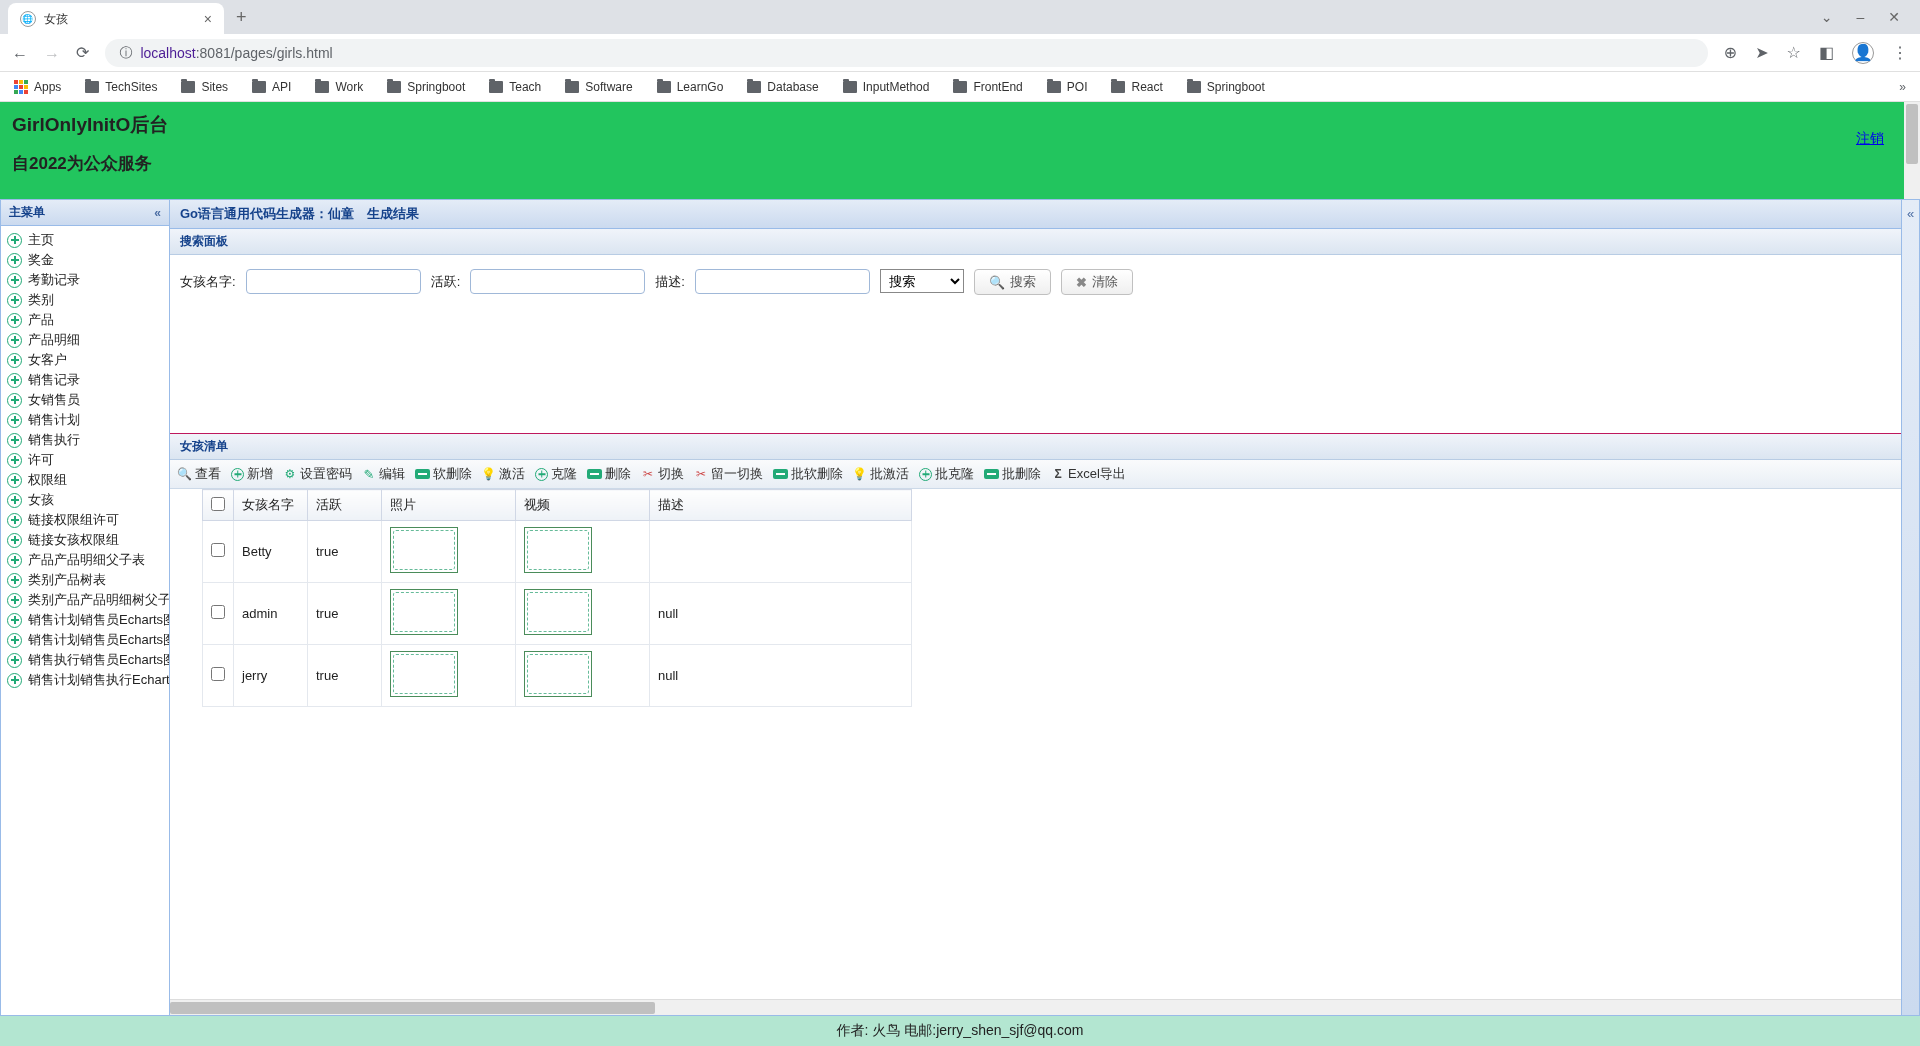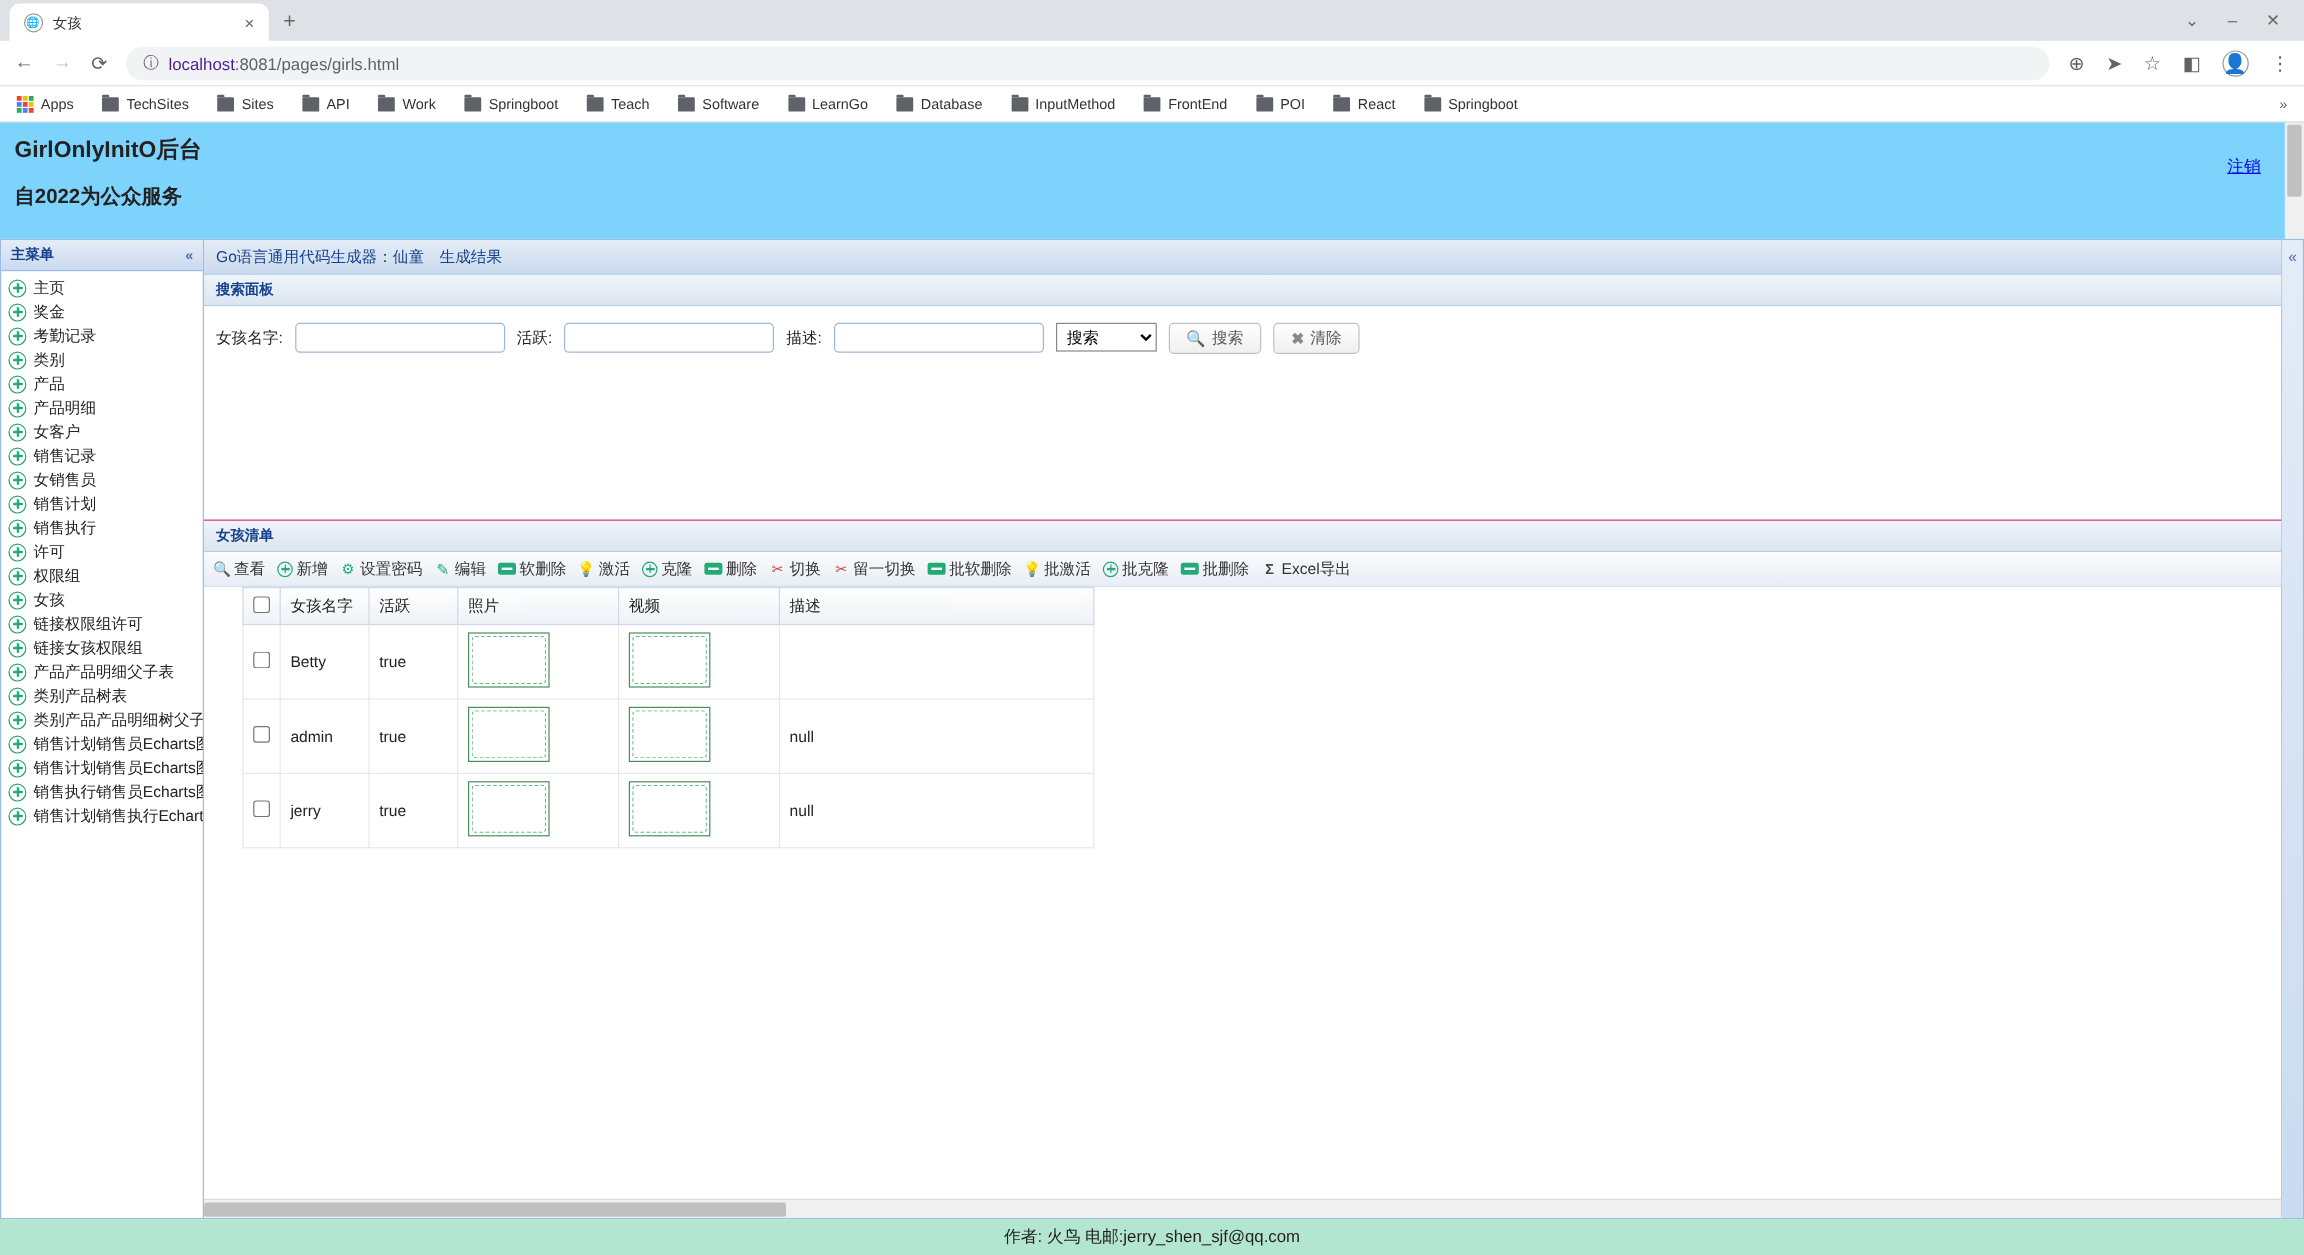--- a/index.html
+++ b/index.html
@@ -29,21 +29,21 @@
 .apps-icon { display: grid; grid-template-columns: repeat(3,4px); grid-template-rows: repeat(3,4px); gap: 1px; }
 .apps-icon span { background: #ea4335; }
 .apps-icon span:nth-child(2){background:#fbbc04}.apps-icon span:nth-child(3){background:#34a853}.apps-icon span:nth-child(4){background:#4285f4}.apps-icon span:nth-child(5){background:#ea4335}.apps-icon span:nth-child(6){background:#fbbc04}.apps-icon span:nth-child(7){background:#34a853}.apps-icon span:nth-child(8){background:#4285f4}.apps-icon span:nth-child(9){background:#ea4335}
 .bookmark-item { display: flex; align-items: center; gap: 6px; color: #333; cursor: pointer; }
 .folder-icon { width: 14px; height: 12px; background: #5f6368; border-radius: 1px; position: relative; }
 .folder-icon::before { content:''; position:absolute; top:-2px; left:0; width:6px; height:2px; background:#5f6368; border-radius: 1px 1px 0 0;}
 .bm-more { margin-left: auto; color: #5f6368; }
 
 
 .page { height: calc(1046px - 102px); display: flex; flex-direction: column; }
-.header-area { background: #7dd3fc; padding: 10px 12px 24px; position: relative; }
+.header-area { background: #22c55e; padding: 10px 12px 24px; position: relative; }
 .header-title { font-size: 19px; font-weight: bold; color: #222; margin-bottom: 14px; }
 .header-sub { font-size: 17px; font-weight: bold; color: #222; }
 .logout-link { position: absolute; top: 28px; right: 36px; color: #0000ee; text-decoration: underline; font-size: 14px; }
 .header-scroll { position:absolute; right:0; top:0; bottom:0; width:16px; background:#f0f0f0; display:flex; align-items:flex-start; justify-content:center; }
 .header-scroll-thumb { width:12px; height:60px; background:#c0c0c0; border-radius:2px; margin-top:2px;}
 
 .main-area { flex: 1; display: flex; background: #fff; min-height: 0; }
 
 
 .sidebar { width: 170px; border: 1px solid #99bbe8; display: flex; flex-direction: column; }
@@ -51,21 +51,21 @@
 .collapse-btn { margin-left: auto; color: #4b6da3; cursor: pointer; font-size: 12px; }
 .sidebar-body { flex: 1; overflow-y: auto; padding: 4px 0; text-align: center; }
 .menu-item { display: flex; align-items: center; padding: 1px 6px; gap: 6px; cursor: pointer; font-size: 13px; color: #222; white-space: nowrap; overflow: hidden; }
 .plus-icon { width: 15px; height: 15px; border-radius: 50%; background: #fff; border: 1.5px solid #2a7; display:flex;align-items:center;justify-content:center; flex-shrink:0; position:relative;}
 .plus-icon::before,.plus-icon::after{content:'';position:absolute;background:#2a7;}
 .plus-icon::before{width:8px;height:2px;}
 .plus-icon::after{width:2px;height:8px;}
 
 
 .content { flex: 1; border: 1px solid #99bbe8; border-left: none; display: flex; flex-direction: column; min-width: 0; }
-.content-header { background: linear-gradient(#e4ecf7, #cbdaef); border-bottom: 1px solid #99bbe8; padding: 5px 10px; font-size: 13px; font-weight: normal; color: #15428b; display:flex; }
+.content-header { background: linear-gradient(#e4ecf7, #cbdaef); border-bottom: 1px solid #99bbe8; padding: 5px 10px; font-size: 13px; font-weight: bold; color: #15428b; display:flex; }
 .panel-block { border-bottom: 1px solid #be185d; }
 .sub-header { background: linear-gradient(#f0f4fa, #dbe5f1); border-bottom: 1px solid #b8cce4; padding: 4px 10px; font-size: 12px; font-weight: bold; color: #15428b; }
 .search-body { padding: 14px 10px; height: 178px; display: flex; gap: 10px; align-items: flex-start; }
 .search-label { font-size: 13px; color: #222; padding-top: 4px; }
 .search-input { border: 1px solid #a0b8d8; border-radius: 4px; height: 25px; width: 175px; padding: 0 6px; }
 select.search-sel { border:1px solid #888; height:24px; width:84px; background:#fff; padding:0 4px;}
 .btn { display: inline-flex; align-items: center; gap: 5px; border: 1px solid #c0c0c0; border-radius: 4px; background: linear-gradient(#fff, #efefef); padding: 3px 14px; cursor: pointer; font-size: 13px; color:#555;}
 .btn .mag { color: #6b9cd6; }
 .btn .x { color: #888; font-weight:bold;}
 

